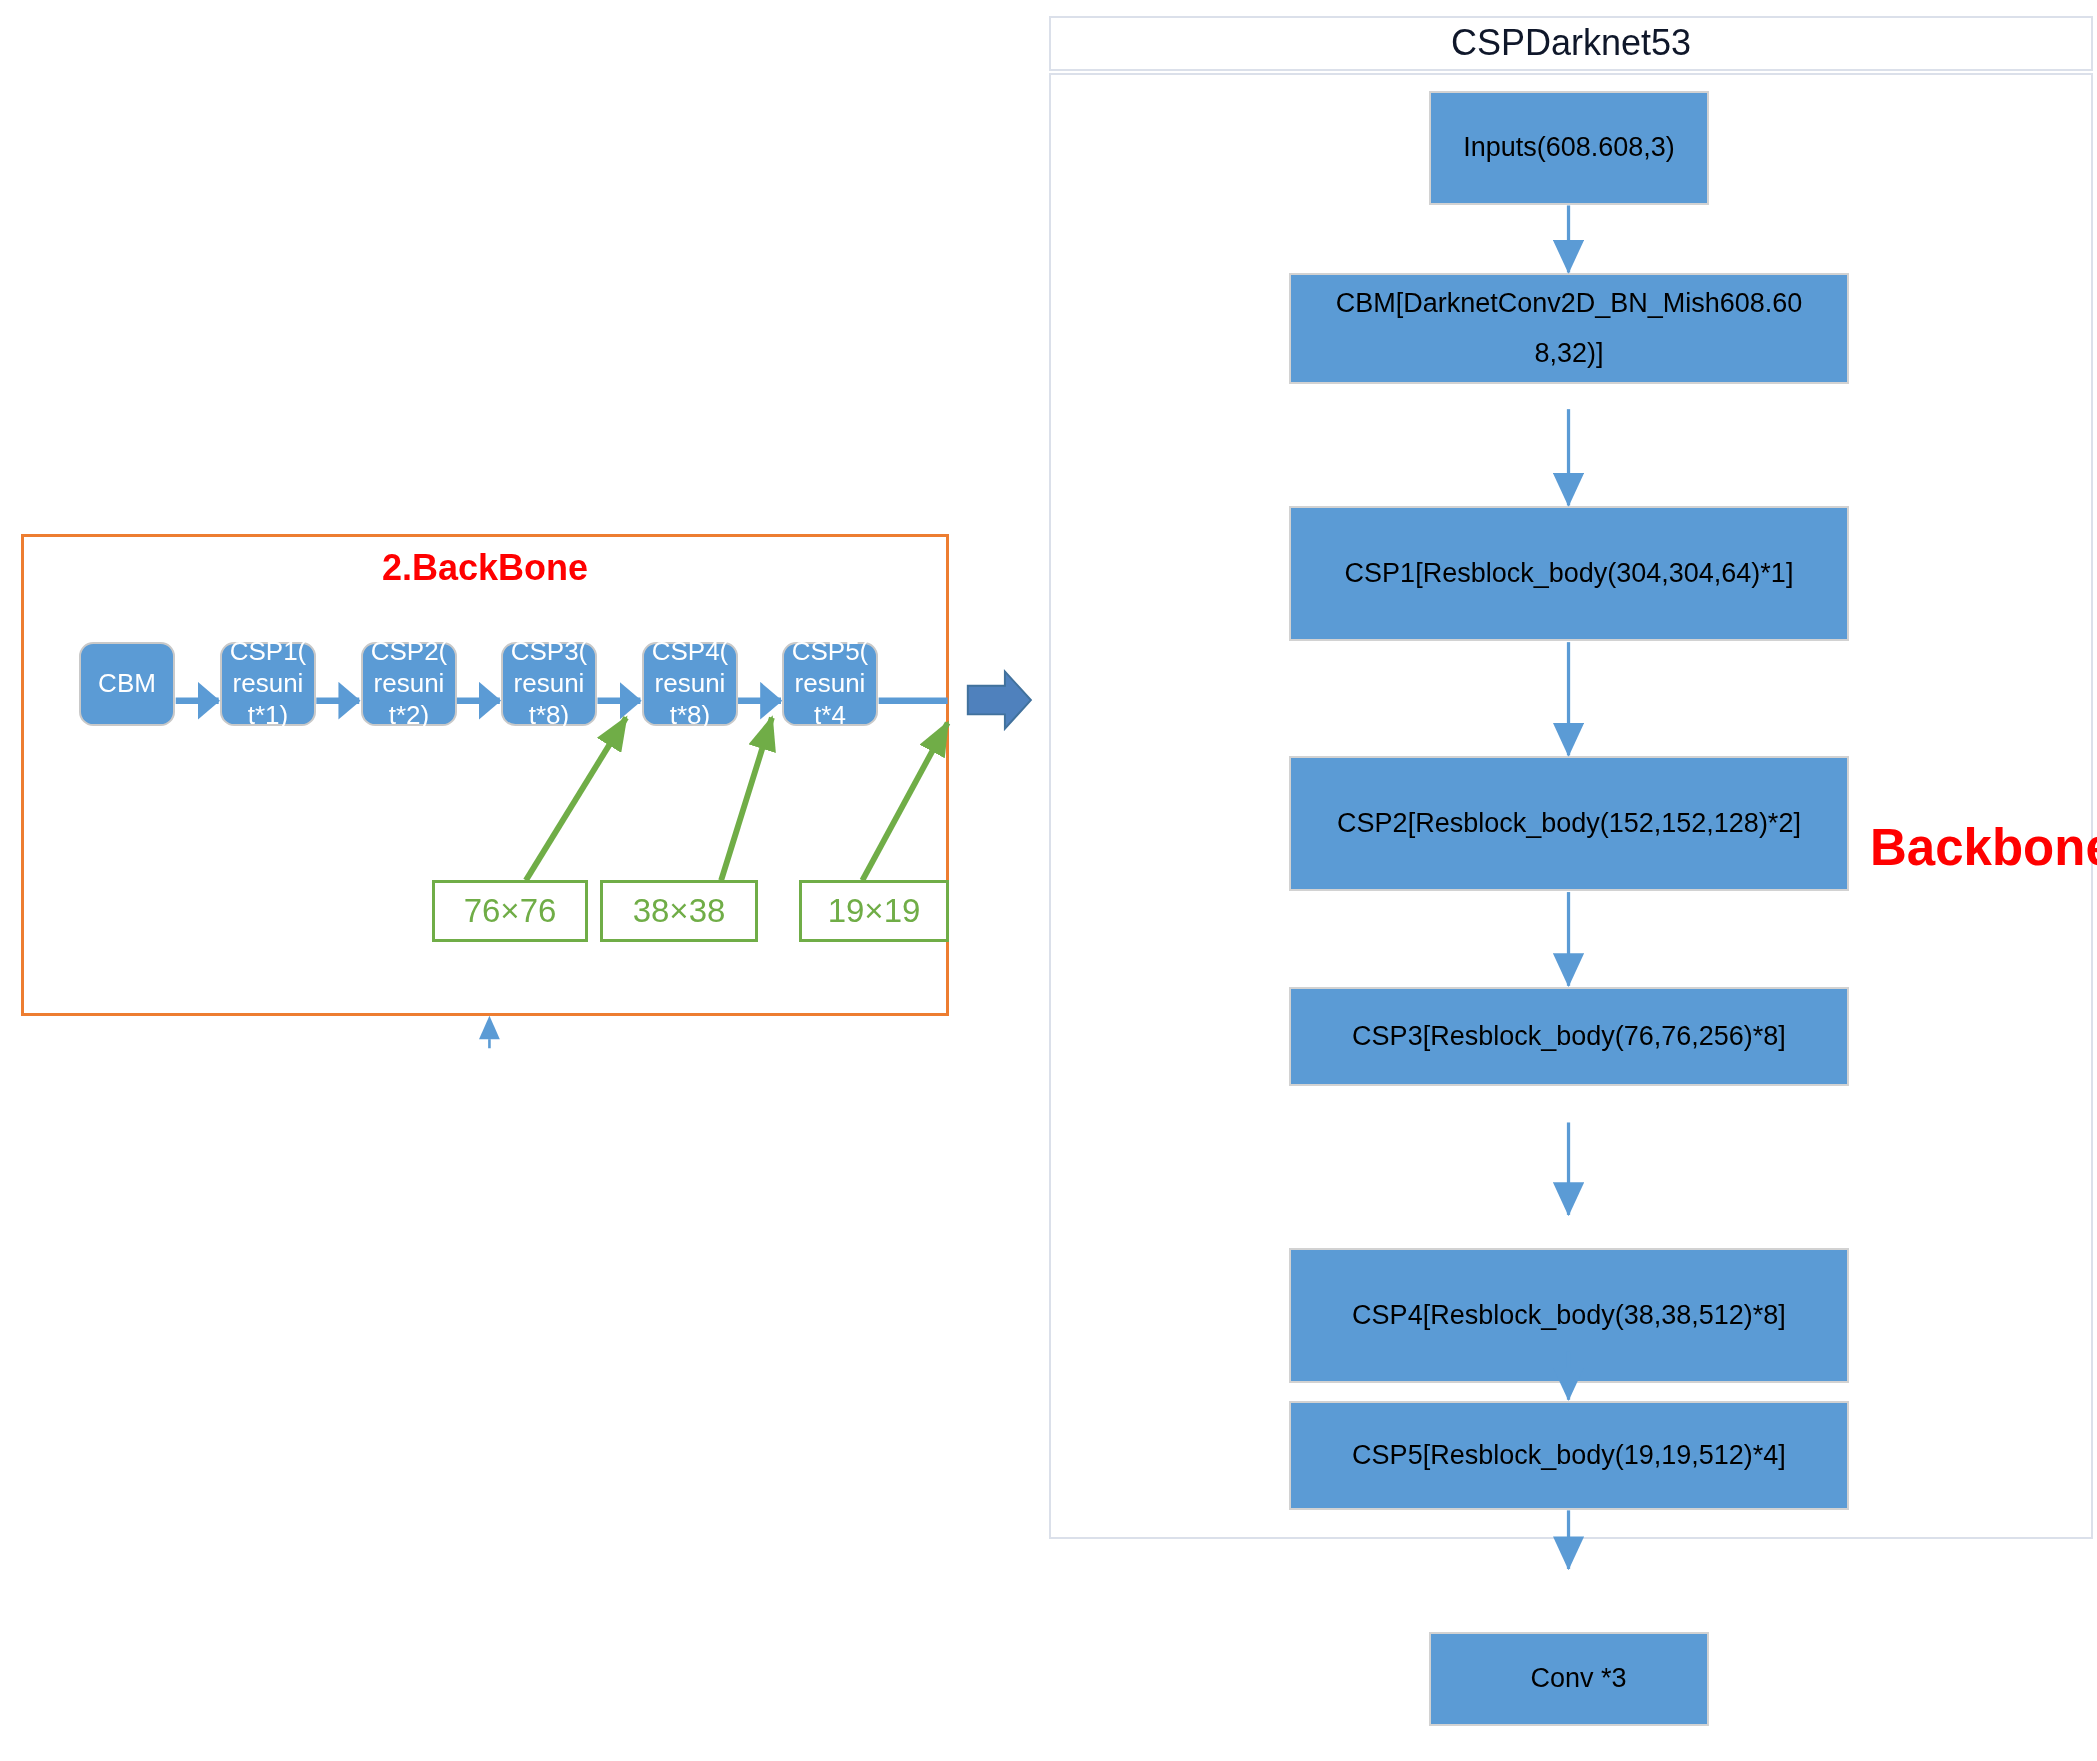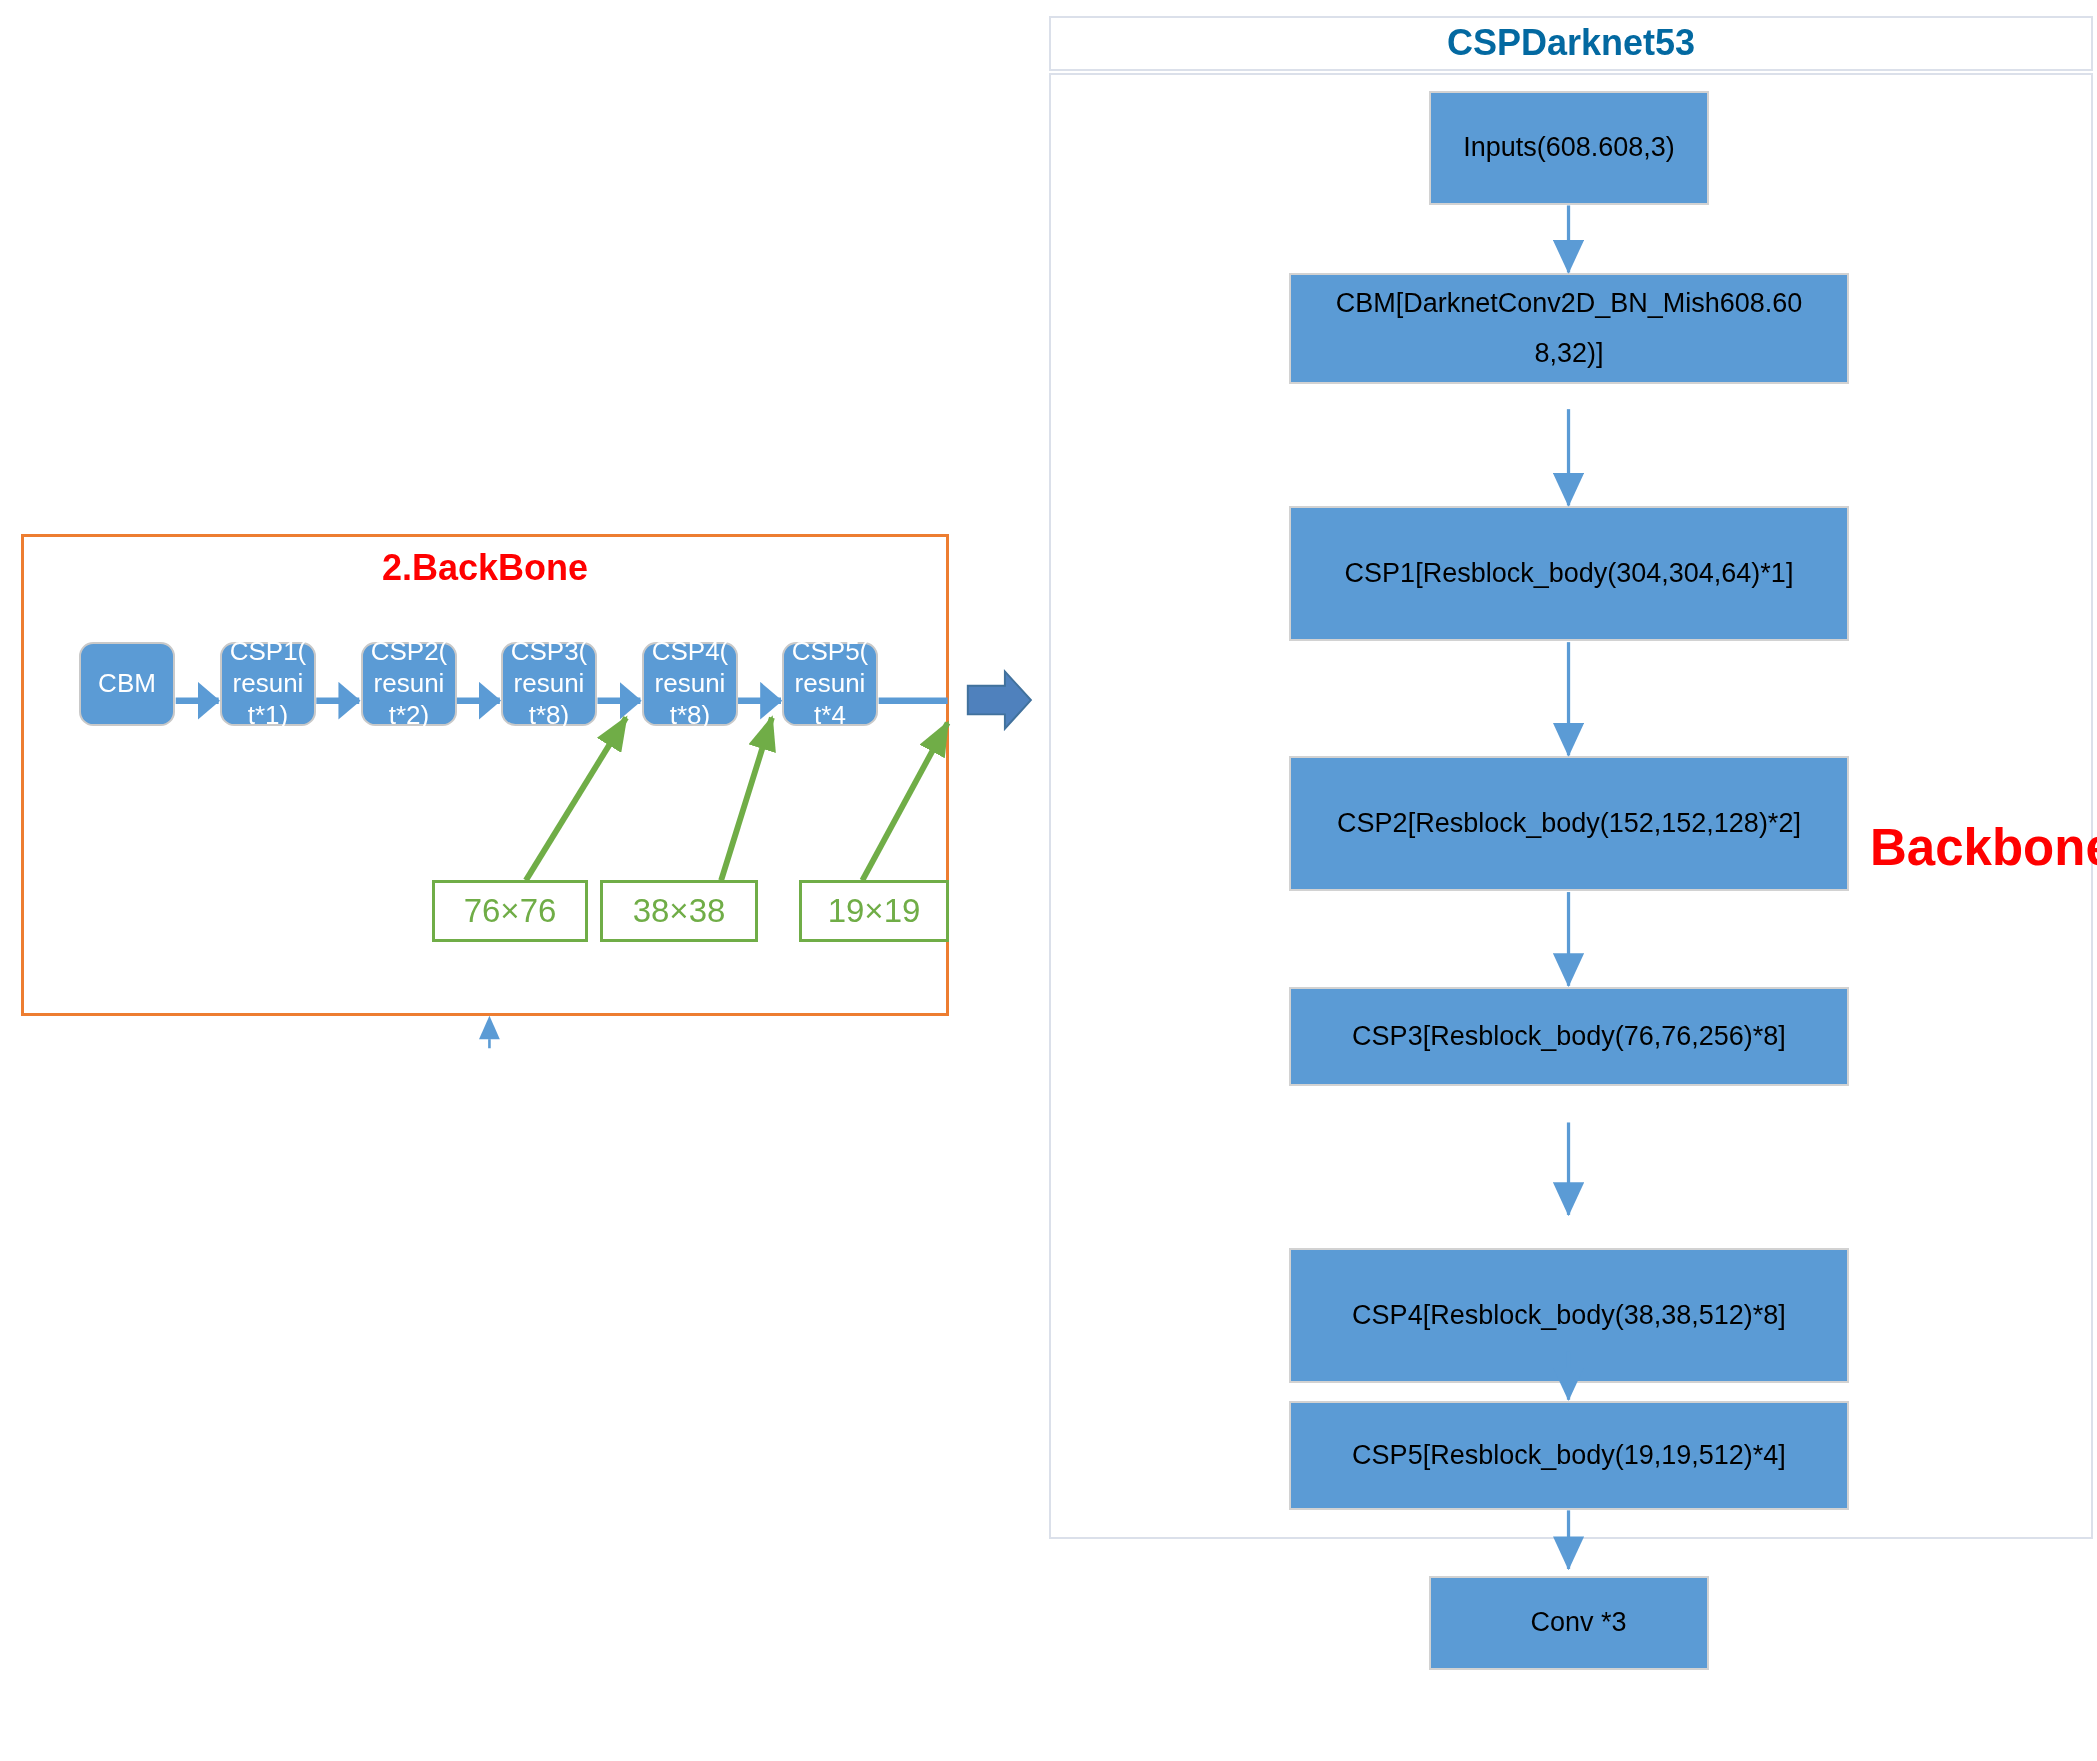--- a/index.html
+++ b/index.html
@@ -20,34 +20,34 @@
   .lbox.n3{left:501px;} .lbox.n4{left:642px;} .lbox.n5{left:782px;}
   .gbox{position:absolute;top:880px;height:62px;box-sizing:border-box;background:#ffffff;
         border:3.3px solid #70ad47;color:#70ad47;display:flex;align-items:center;justify-content:center;
         font-size:33px;z-index:2;}
   .gbox.g0{left:423px;width:156px;margin-left:9px;} .gbox.g1{left:600px;width:158px;} .gbox.g2{left:799px;width:150px;}
 
   
   .hdr-band{position:absolute;left:1049px;top:15.6px;width:1044px;height:55px;box-sizing:border-box;
             border:2px solid #dbe0ea;background:#ffffff;z-index:1;
             display:flex;align-items:center;justify-content:center;}
-  .hdr-title{color:#0369a1;font-size:36px;font-weight:bold;}
+  .hdr-title{color:#0f172a;font-size:36px;font-weight:normal;}
   .body-frame{position:absolute;left:1049px;top:73px;width:1044px;height:1466px;box-sizing:border-box;
               border:2px solid #dbe0ea;background:#ffffff;z-index:1;}
   .rbox{position:absolute;box-sizing:border-box;background:#5b9bd5;border:2px solid #d2d2d2;
         color:#000000;display:flex;align-items:center;justify-content:center;text-align:center;
         font-size:27px;line-height:1.85;white-space:pre-line;z-index:2;padding:0 9px;}
   .rbox.r0{left:1429px;top:91px;width:280px;height:114px;}
   .rbox.r1{left:1289px;top:273px;width:560px;height:111px;}
   .rbox.r2{left:1289px;top:506px;width:560px;height:135px;}
   .rbox.r3{left:1289px;top:756px;width:560px;height:135px;}
   .rbox.r4{left:1289px;top:987px;width:560px;height:99px;}
   .rbox.r5{left:1289px;top:1216px;width:560px;height:135px;margin-top:32px;}
   .rbox.r6{left:1289px;top:1401px;width:560px;height:109px;}
-  .rbox.r7{left:1429px;top:1576px;width:280px;height:94px;padding-left:28px;}
+  .rbox.r7{left:1429px;top:1632px;width:280px;height:94px;padding-left:28px;}
   .side-label{position:absolute;left:1870px;top:818px;width:219px;text-align:center;
               color:#ff0000;font-size:51px;font-weight:bold;z-index:2;}
 </style>
 </head>
 <body>
 
 <div class="canvas">
 
   <div class="bb-frame"></div>
   <div class="bb-title">2.BackBone</div>

